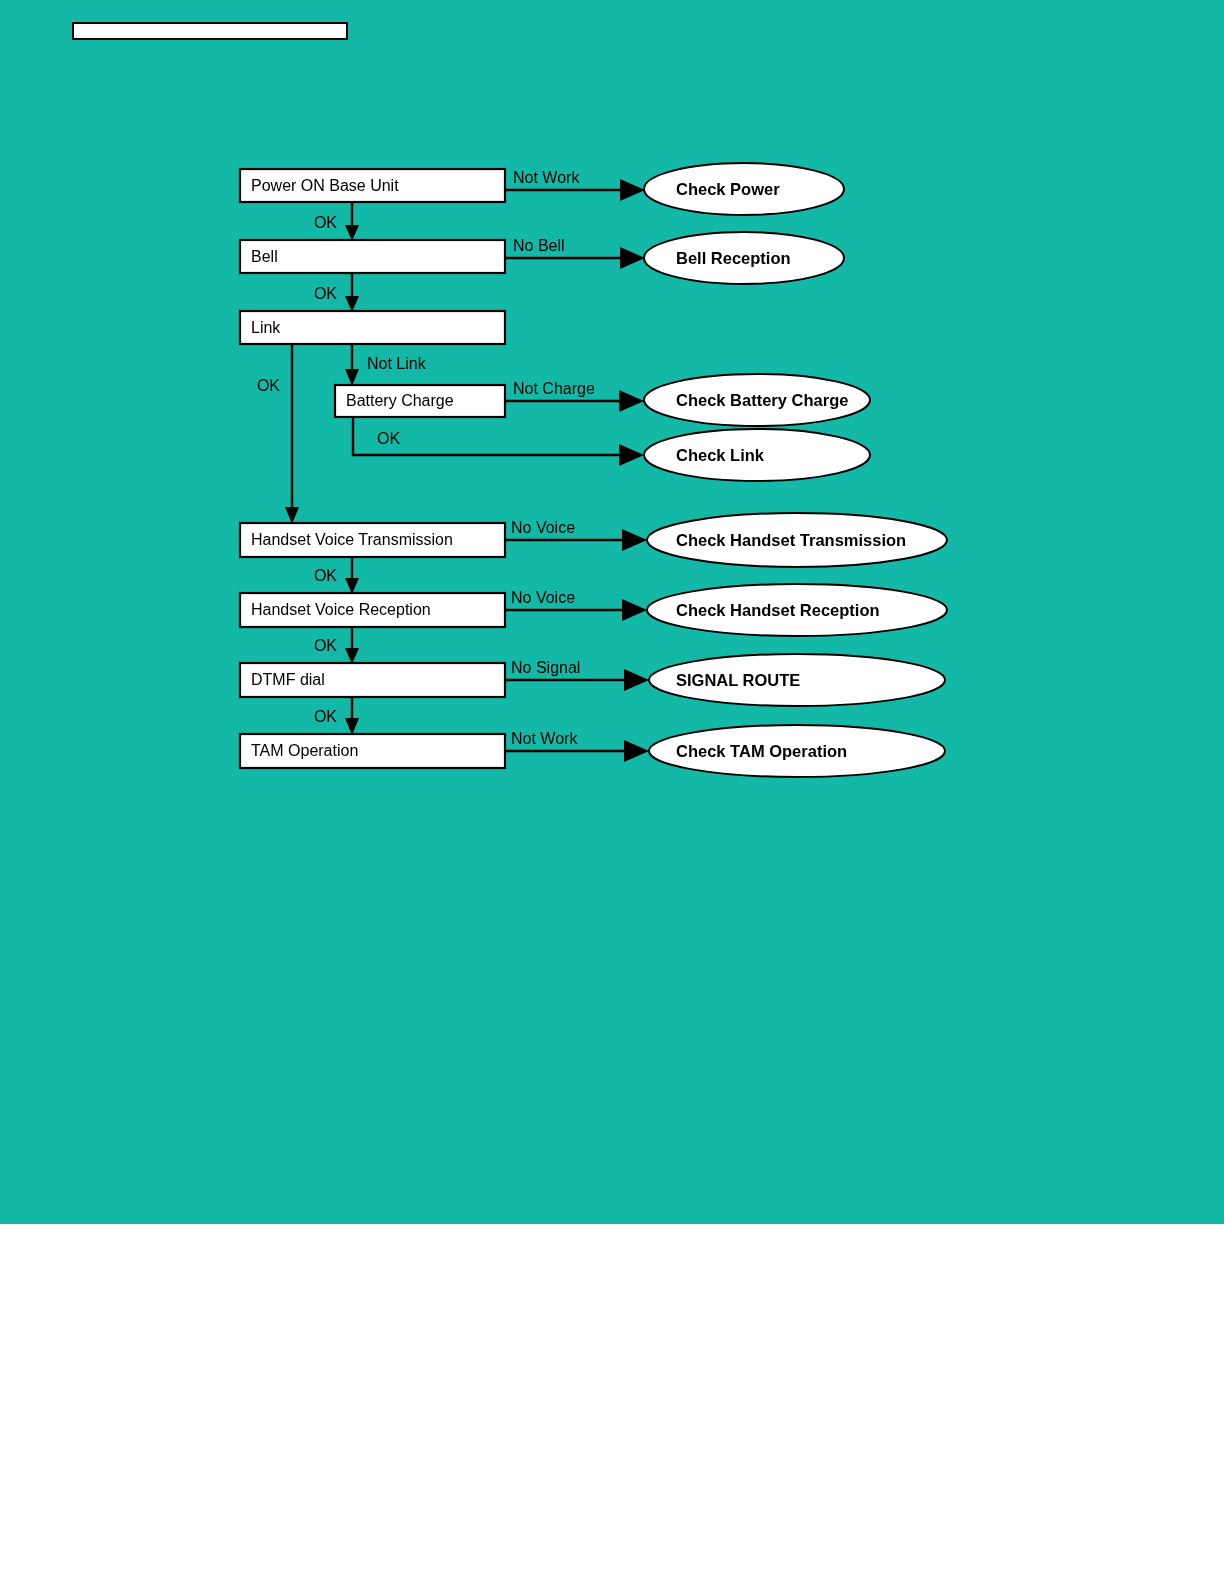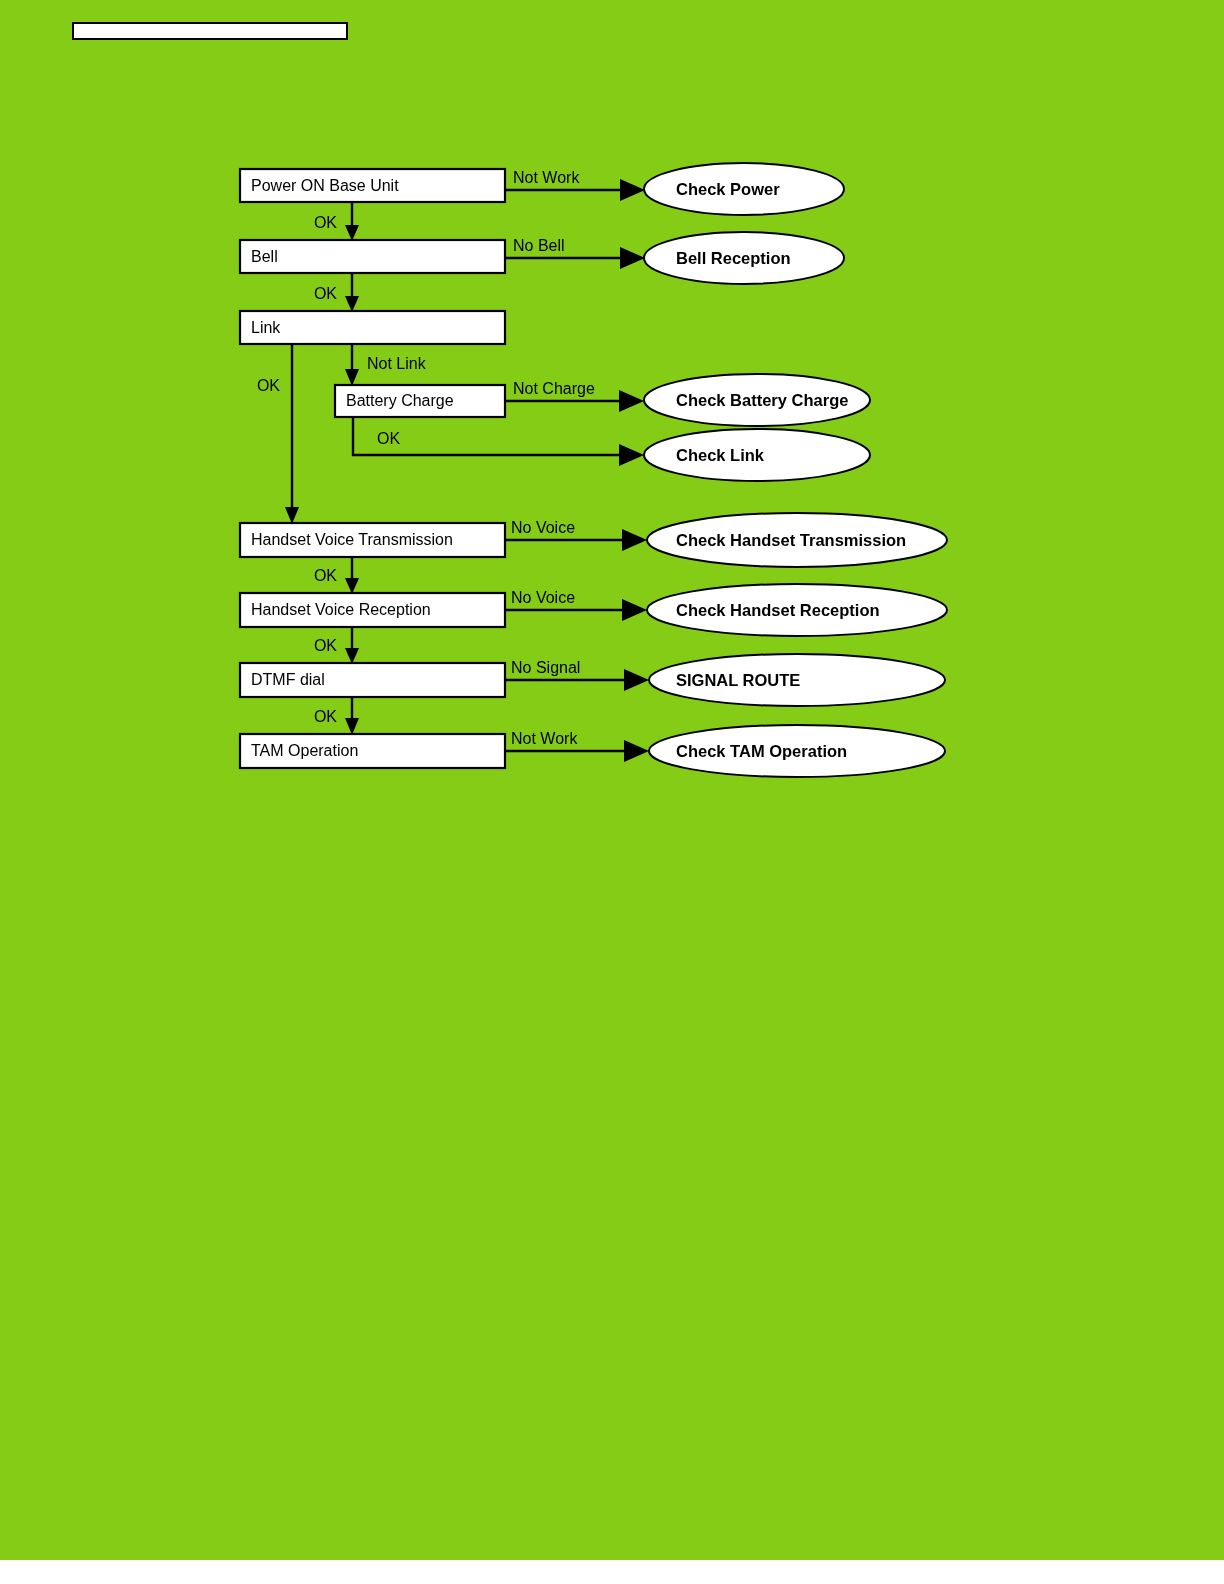--- a/index.html
+++ b/index.html
@@ -1,16 +1,16 @@
 <!DOCTYPE html>
 <html><head>
 <meta charset="utf-8">
 <style>
   html,body{margin:0;padding:0;background:#ffffff;}
-  .page{position:relative;width:1224px;height:1560px;background:#84cc16;
+  .page{position:relative;width:1224px;height:1224px;background:#14b8a6;
         font-family:"Liberation Sans",sans-serif;overflow:hidden;}
   .header-box{position:absolute;left:72px;top:22px;width:272px;height:14px;
         border:2px solid #000;background:#fff;}
   .flow-svg{position:absolute;left:0;top:0;}
   .footer-underline{position:absolute;left:127px;top:1572px;width:143px;height:3px;}
   text{font-family:"Liberation Sans",sans-serif;font-size:16px;fill:#000;}
   text.term{font-weight:bold;font-size:16.5px;}
   rect.node{fill:#fff;stroke:#000;stroke-width:2.2;}
   ellipse.term{fill:#fff;stroke:#000;stroke-width:2;}
   .edge{stroke:#000;stroke-width:2.4;fill:none;}

